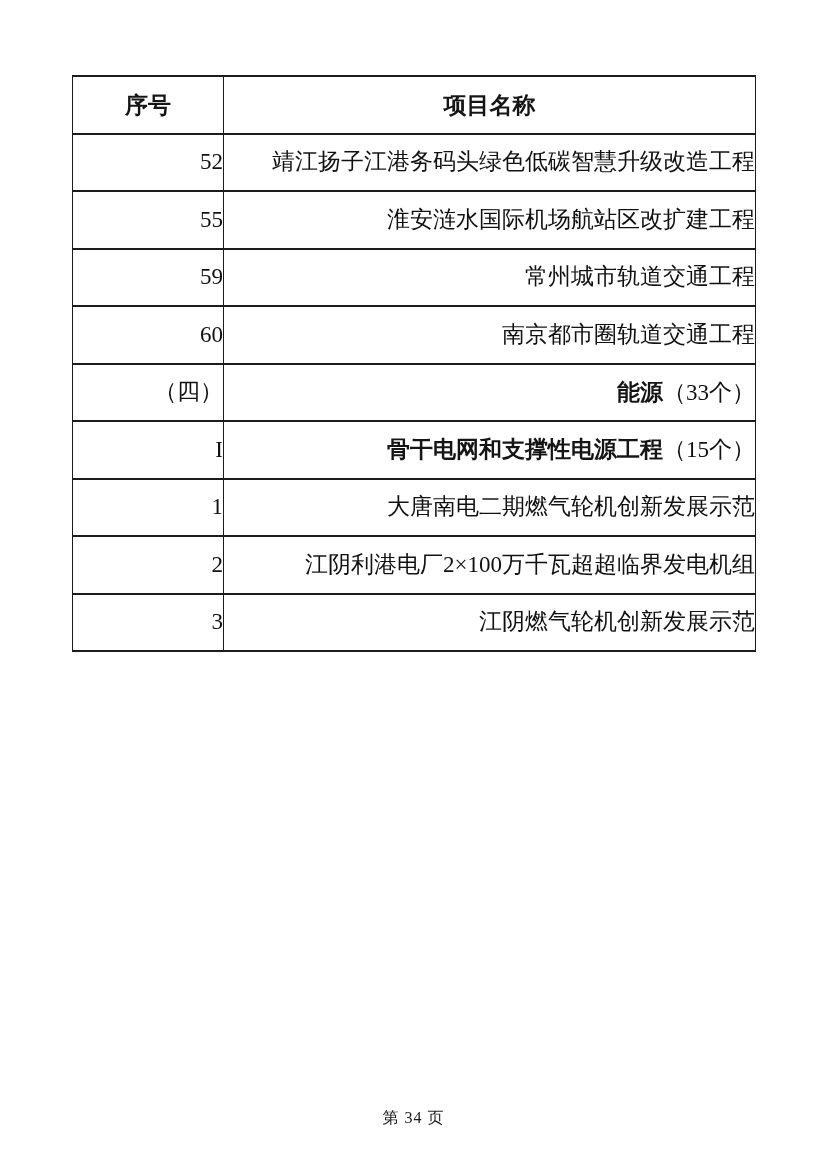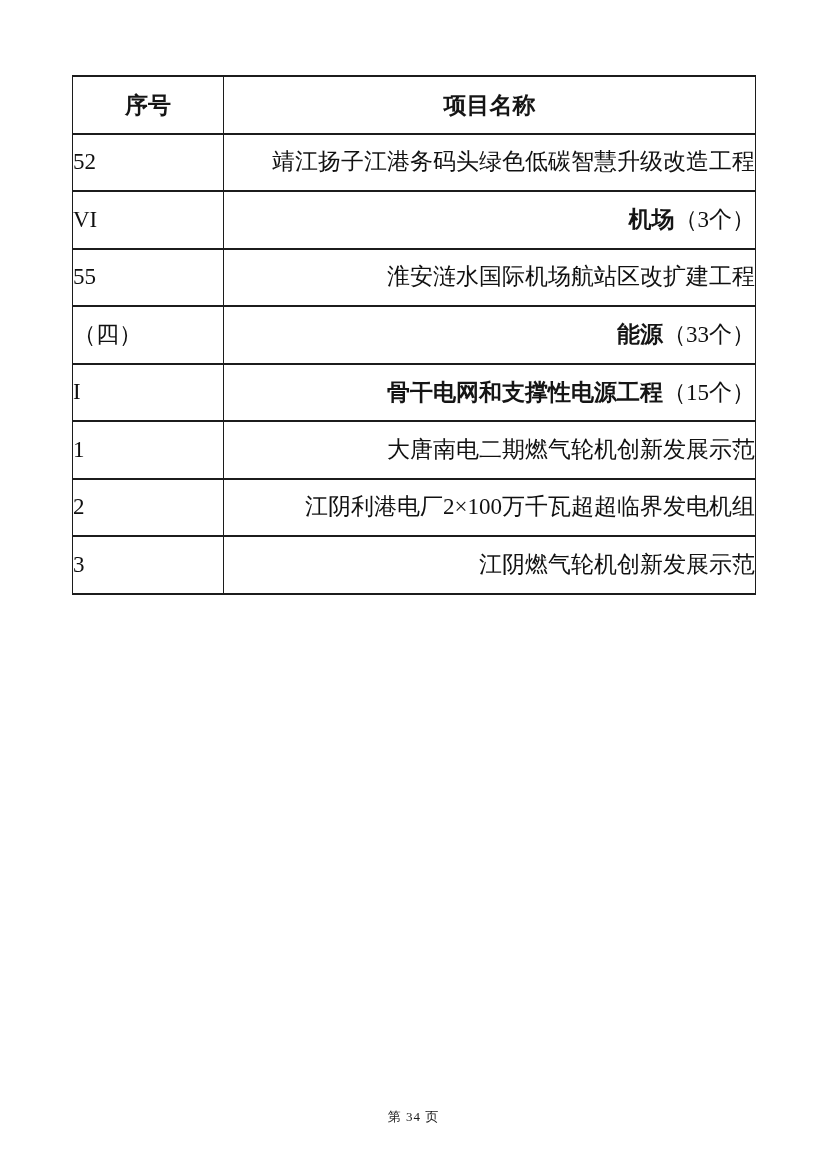--- a/index.html
+++ b/index.html
@@ -43,21 +43,21 @@
     background: #ffffff;
   }
   table.project-table th {
     font-family: "Liberation Sans", "DejaVu Sans", sans-serif;
     font-weight: bold;
     text-align: center;
     font-size: 23px;
     color: #151515;
   }
   td.num-cell {
-    text-align: left;
+    text-align: right;
     font-family: "Liberation Serif", "DejaVu Serif", serif;
   }
   td.name-cell {
     text-align: right;
     padding-left: 8px;
     padding-right: 6px;
   }
   td.name-cell .section-name {
     font-family: "Liberation Sans", "DejaVu Sans", sans-serif;
     font-weight: bold;
@@ -66,21 +66,21 @@
   td.name-cell .section-suffix {
     font-family: "Liberation Serif", "DejaVu Serif", serif;
     font-weight: normal;
   }
   .page-footer {
     position: absolute;
     left: 0;
     top: 1108px;
     width: 827px;
     text-align: center;
-    font-size: 13px;
+    font-size: 16px;
     font-family: "Liberation Serif", "DejaVu Serif", serif;
     color: #1a1a1a;
     letter-spacing: 1px;
   }
 </style>
 </head>
 <body>
 
 <div class="page">
 
@@ -95,26 +95,30 @@
         <th>项目名称</th>
       </tr>
     </thead>
     <tbody id="table-body">
 
     <tr>
           <td class="num-cell">52</td>
           <td class="name-cell"><span class="project-name">靖江扬子江港务码头绿色低碳智慧升级改造工程</span></td>
         </tr>
         <tr>
-          <td class="num-cell">VI</td>
-          <td class="name-cell"><span class="section-name">机场</span><span class="section-suffix">（3个）</span></td>
+          <td class="num-cell">55</td>
+          <td class="name-cell"><span class="project-name">淮安涟水国际机场航站区改扩建工程</span></td>
         </tr>
         <tr>
-          <td class="num-cell">55</td>
-          <td class="name-cell"><span class="project-name">淮安涟水国际机场航站区改扩建工程</span></td>
+          <td class="num-cell">59</td>
+          <td class="name-cell"><span class="project-name">常州城市轨道交通工程</span></td>
+        </tr>
+        <tr>
+          <td class="num-cell">60</td>
+          <td class="name-cell"><span class="project-name">南京都市圈轨道交通工程</span></td>
         </tr>
         <tr>
           <td class="num-cell">（四）</td>
           <td class="name-cell"><span class="section-name">能源</span><span class="section-suffix">（33个）</span></td>
         </tr>
         <tr>
           <td class="num-cell">I</td>
           <td class="name-cell"><span class="section-name">骨干电网和支撑性电源工程</span><span class="section-suffix">（15个）</span></td>
         </tr>
         <tr>

